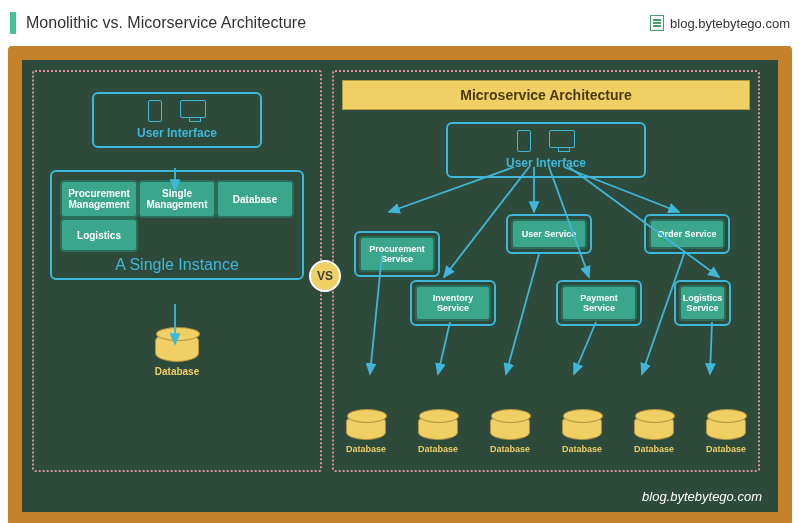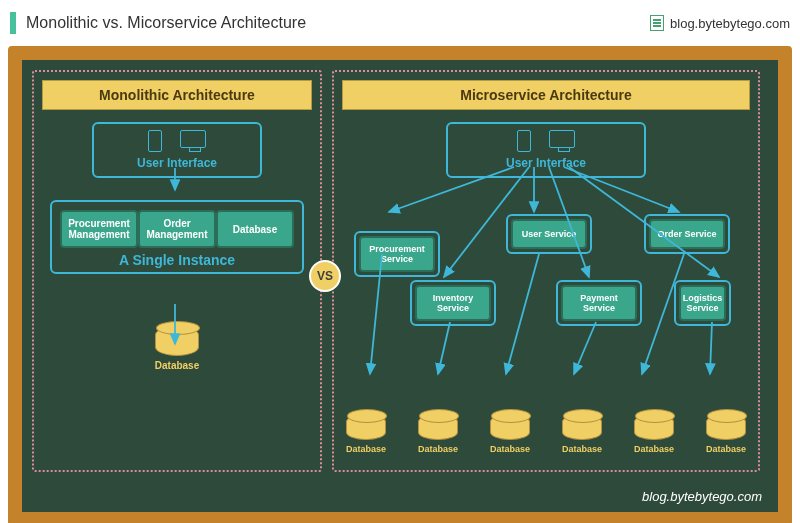--- a/index.html
+++ b/index.html
@@ -26,21 +26,21 @@
   .left-panel{left:10px;top:10px;width:290px;height:402px;}
   .right-panel{left:310px;top:10px;width:428px;height:402px;}
 
   .cyan-box{border:2px solid var(--cyan);border-radius:6px;padding:6px;color:var(--cyan);text-align:center;font-weight:bold;font-size:12px;}
   .ui-box{width:170px;margin:12px auto 0;}
   .ui-icons{display:flex;justify-content:center;gap:18px;margin-bottom:4px;}
 
   .instance-box{width:254px;margin:22px auto 0;padding:8px 8px 4px;}
   .mod-grid{display:grid;grid-template-columns:repeat(3,1fr);margin-bottom:4px;}
   .mod{background:var(--teal);color:#fff;font-size:10px;font-weight:bold;padding:6px 2px;border:2px solid #2a6d59;border-radius:4px;min-height:34px;display:flex;align-items:center;justify-content:center;text-align:center;}
-  .instance-label{color:var(--cyan);font-weight:bold;font-size:14px;margin-top:2px;}
+  .instance-label{color:var(--cyan);font-weight:normal;font-size:16px;margin-top:2px;}
 
   .db{display:flex;flex-direction:column;align-items:center;}
   .db-shape{width:44px;height:30px;background:var(--yellow);border:1px solid #b39140;border-radius:50%/30%;position:relative;}
   .db-shape::before{content:"";position:absolute;top:-6px;left:0;width:100%;height:12px;background:var(--yellow);border:1px solid #b39140;border-radius:50%;}
   .db-label{color:var(--yellow);font-size:10px;margin-top:4px;font-weight:bold;}
 
   .vs{position:absolute;left:287px;top:200px;width:32px;height:32px;background:var(--yellow);border:2px solid #fff;border-radius:50%;display:flex;align-items:center;justify-content:center;font-weight:bold;color:#404040;font-size:12px;z-index:5;}
 
   .svc{border:2px solid var(--cyan);border-radius:6px;padding:3px;position:absolute;}
   .svc .mod{min-height:30px;font-size:9px;}
@@ -78,39 +78,39 @@
   <div class="source">
     <div class="page-icon"></div>
     <span>blog.bytebytego.com</span>
   </div>
 </div>
 
 <div class="frame">
 <div class="board">
 
   <div class="panel left-panel">
-    <div class="col-title">Monolithic Architecture</div>
 
     <div class="cyan-box ui-box">
       <div class="ui-icons">
         <div class="phone-icon"></div>
         <div class="monitor-icon"></div>
       </div>
       <div>User Interface</div>
     </div>
 
     <svg class="arrow" style="left:136px;top:96px;" width="10" height="26">
           <line x1="5" y1="0" x2="5" y2="22"></line>
         </svg>
 
     <div class="cyan-box instance-box">
       <div class="mod-grid">
         <div class="mod">Procurement Management</div>
-        <div class="mod">Order Management</div>
+        <div class="mod">Single Management</div>
         <div class="mod">Database</div>
+        <div class="mod">Logistics</div>
       </div>
       <div class="instance-label">A Single Instance</div>
     </div>
 
     <svg class="arrow" style="left:136px;top:232px;" width="10" height="44">
           <line x1="5" y1="0" x2="5" y2="40"></line>
         </svg>
 
     <div class="db" style="margin:52px auto 0;width:60px;">
       <div class="db-shape"></div>

